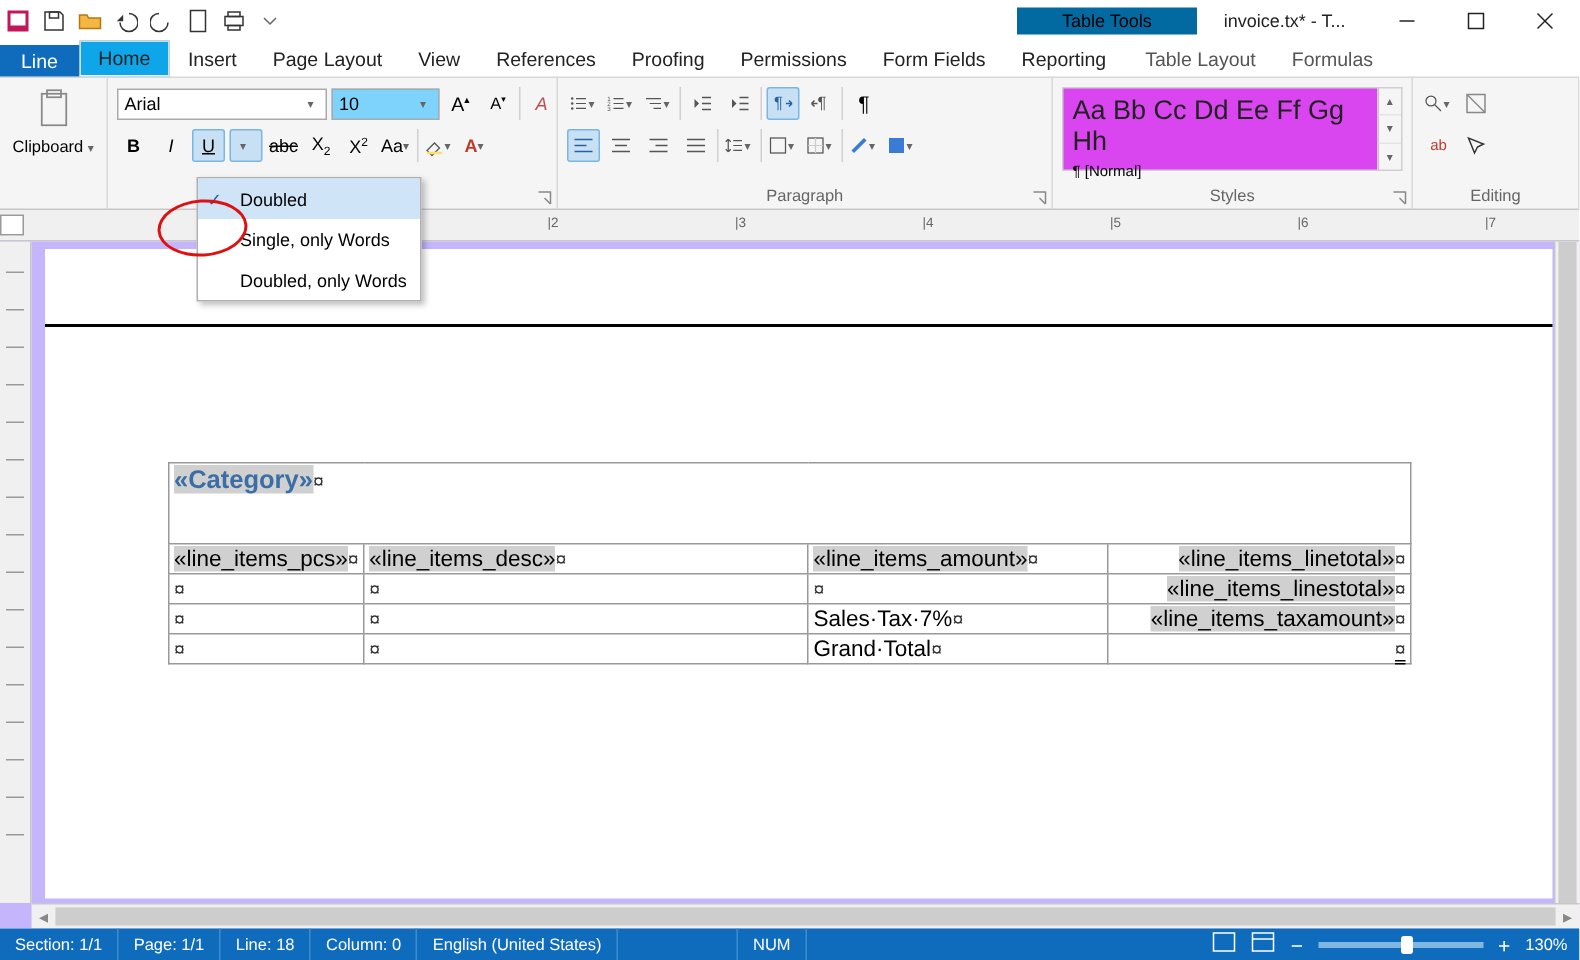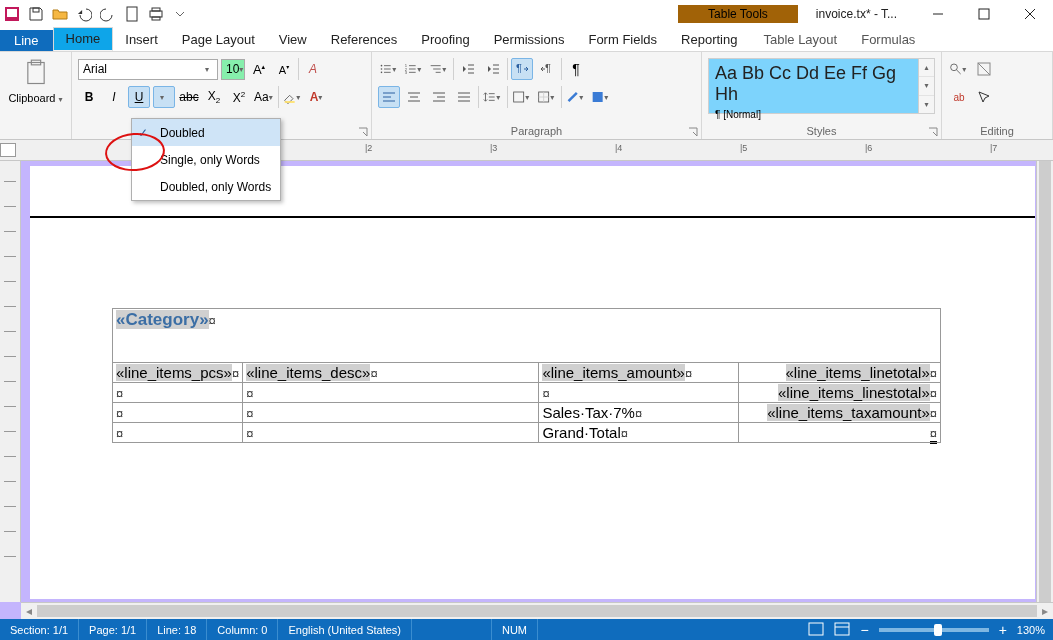--- a/index.html
+++ b/index.html
@@ -3,21 +3,21 @@
 <meta charset="utf-8">
 <style>
   * { box-sizing: border-box; margin:0; padding:0; font-family: "Segoe UI", Arial, sans-serif; }
   body { width:1053px; height:640px; overflow:hidden; background:#fff; font-size:12px; position:relative; }
 
   
   .titlebar { height:28px; background:#fff; display:flex; align-items:center; }
   .qat { display:flex; align-items:center; gap:4px; padding-left:2px; }
   .qat-item { width:20px; height:20px; display:flex; align-items:center; justify-content:center; cursor:pointer; }
   .qat-item svg { width:16px; height:16px; }
-  .tabletools { margin-left:auto; margin-right:0; background:#a16207; color:#000; padding:2px 30px; font-size:12px; }
+  .tabletools { margin-left:auto; margin-right:0; background:#0369a1; color:#000; padding:2px 30px; font-size:12px; }
   .doc-title { padding:0 18px; font-size:12px; color:#222; }
   .win-controls { margin-left:auto; display:flex; align-items:center; flex:0 0 auto; }
   .win-btn { width:46px; height:28px; display:flex; align-items:center; justify-content:center; cursor:pointer; }
   .titlebar .filler { flex:1; }
 
   
   .menutabs { height:24px; display:flex; align-items:flex-end; border-bottom:1px solid #d8d8d8; }
   .menutab { padding:3px 12px 4px 12px; font-size:13px; color:#222; cursor:pointer; }
   .menutab.file { background:#0f6cbd; color:#fff; padding:3px 14px; }
   .menutab.active { background:#0ea5e9; border:1px solid #d8d8d8; border-bottom:1px solid #f5f5f5; }
@@ -34,29 +34,29 @@
   .rg-font { width:300px; }
   .rg-para { width:330px; }
   .rg-styles { width:240px; }
   .rg-editing { flex:1; }
 
   .clip-big { width:60px; text-align:center; font-size:11px; }
   .clip-big .clipicon { width:34px; height:30px; margin:0 auto 4px auto; display:flex; align-items:center; justify-content:center; }
 
   .row { display:flex; align-items:center; gap:3px; }
   .font-name { width:140px; height:21px; border:1px solid #aaa; background:#fff; font-size:12px; padding:0 4px; display:flex; align-items:center; justify-content:space-between; }
-  .font-size { width:24px; height:21px; border:1px solid #aaa; background:#86efac; font-size:12px; padding:0 4px; display:flex; align-items:center; justify-content:space-between; }
+  .font-size { width:72px; height:21px; border:1px solid #aaa; background:#7dd3fc; font-size:12px; padding:0 4px; display:flex; align-items:center; justify-content:space-between; }
   .tbtn { width:22px; height:22px; display:flex; align-items:center; justify-content:center; cursor:pointer; border:1px solid transparent; border-radius:2px;}
   .tbtn.active { background:#c7e0f4; border:1px solid #7ab5e6; }
   .tbtn.hl { background:#c7e0f4; border:1px solid #7ab5e6; }
   .tbtn svg { width:16px; height:16px; }
   .sep { width:1px; height:22px; background:#d0d0d0; }
   .dd-caret { width:8px; font-size:8px; color:#666; }
 
-  .stylesbox { flex:1;border:1px solid #cfcfcf; background:#7dd3fc; padding:4px 6px; height:56px; }
+  .stylesbox { flex:1;border:1px solid #cfcfcf; background:#d946ef; padding:4px 6px; height:56px; }
   .stylesprev { font-family: Arial; font-size:18px; color:#222; letter-spacing:0; }
   .stylesnorm { font-size:10px; margin-top:4px; }
   .stylesbox-wrap { display:flex; gap:0; flex:1;}
   .styles-sb { width:16px; display:flex; flex-direction:column; border:1px solid #cfcfcf; border-left:none; height:56px;}
   .styles-sb div { flex:1; display:flex;align-items:center;justify-content:center; font-size:8px; color:#666; border-bottom:1px solid #e3e3e3; cursor:pointer; }
   .styles-sb div:last-child{border-bottom:none;}
 
   
   .ruler { height:21px; background:#f0f0f0; border-bottom:1px solid #c7c7c7; position:relative; font-size:9px; color:#555; overflow:hidden;}
   .ruler .num { position:absolute; top:3px; font-size:9px; color:#666; }

